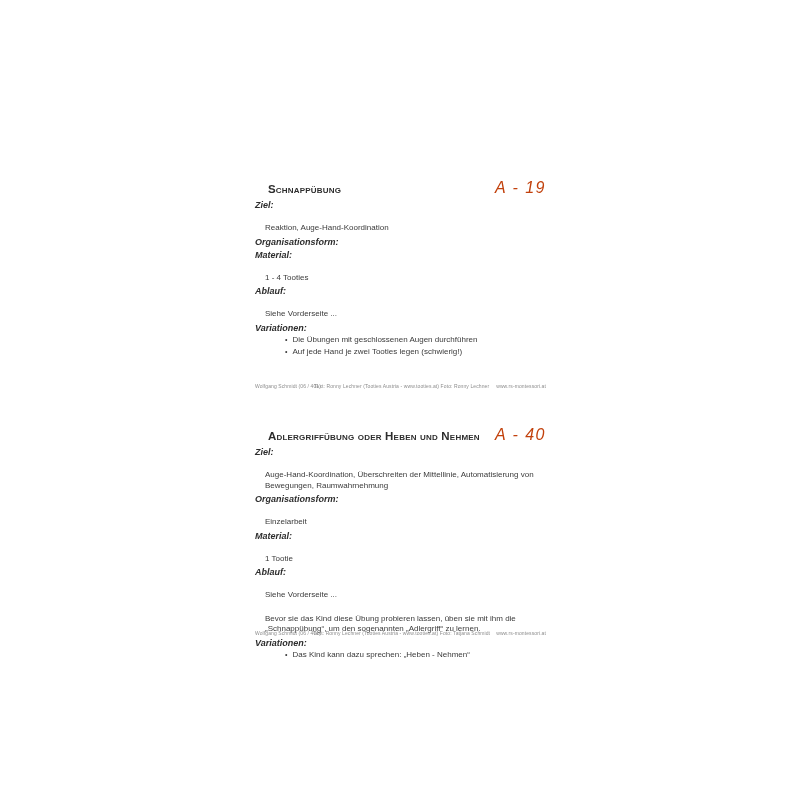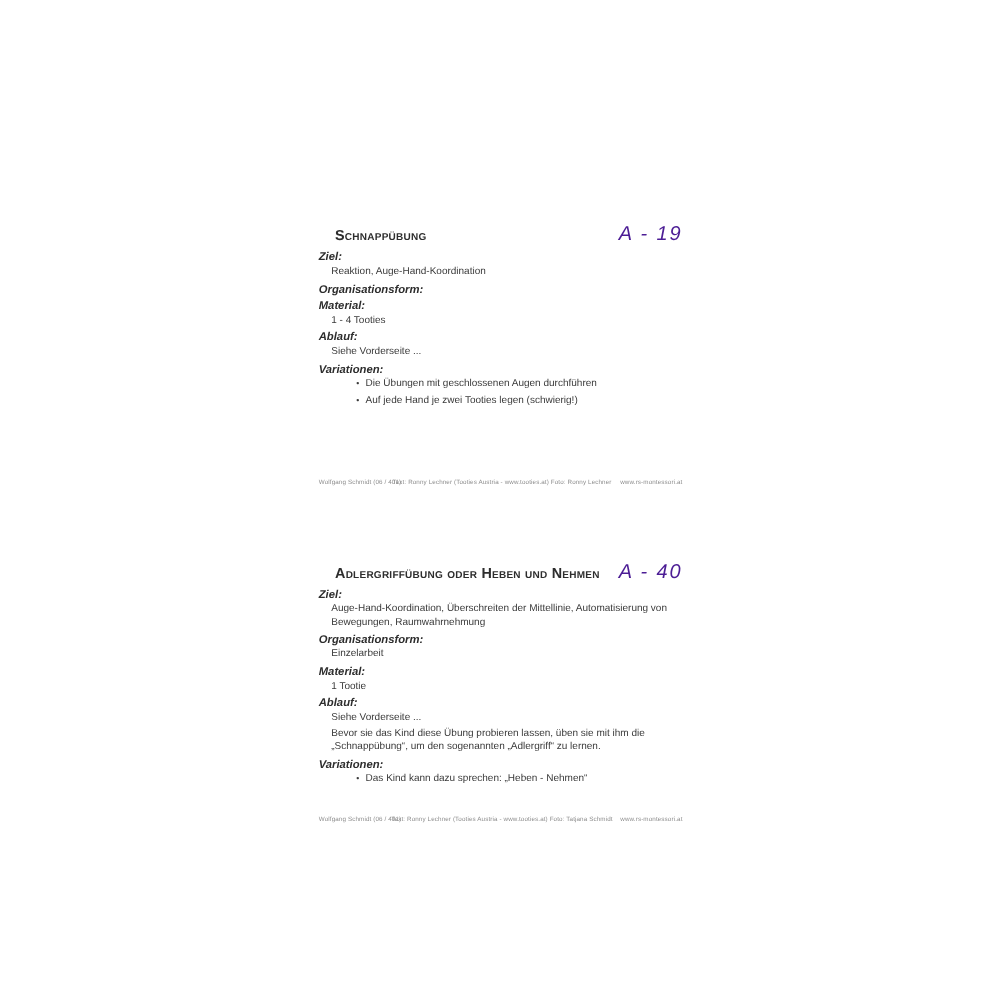--- a/index.html
+++ b/index.html
@@ -16,57 +16,57 @@
     text-decoration: underline;
   }
   .card {
     position: absolute;
     left: 255px;
     width: 291px;
     height: 212px;
     color: #3a3a3a;
   }
   .card-a19 { top: 180px; }
-  .card-a20 { top: 450px; }
+  .card-a20 { top: 427px; }
 
   .card-header {
     display: flex;
     justify-content: space-between;
     align-items: flex-start;
   }
   .card-title {
     padding-left: 13px;
     padding-top: 3px;
     font-weight: bold;
     font-variant: small-caps;
     font-size: 11.5px;
     letter-spacing: 0.2px;
     color: #2d2d2d;
   }
   .card-code {
     font-size: 16px;
     font-style: italic;
     font-weight: normal;
     letter-spacing: 1.5px;
-    color: #4c1d95;
+    color: #c2410c;
     white-space: nowrap;
     margin-top: -1px;
   }
   .section-label {
     font-weight: bold;
     font-style: italic;
     font-size: 9px;
     margin-top: 3px;
     color: #2d2d2d;
   }
   .section-line {
     font-size: 8px;
     line-height: 10.5px;
     margin-left: 10px;
-    margin-top: 2px;
+    margin-top: 13px;
     width: 272px;
   }
   .bullet-item {
     display: flex;
     font-size: 8px;
     line-height: 10.5px;
     margin-left: 30px;
     margin-top: 2px;
     width: 264px;
   }

